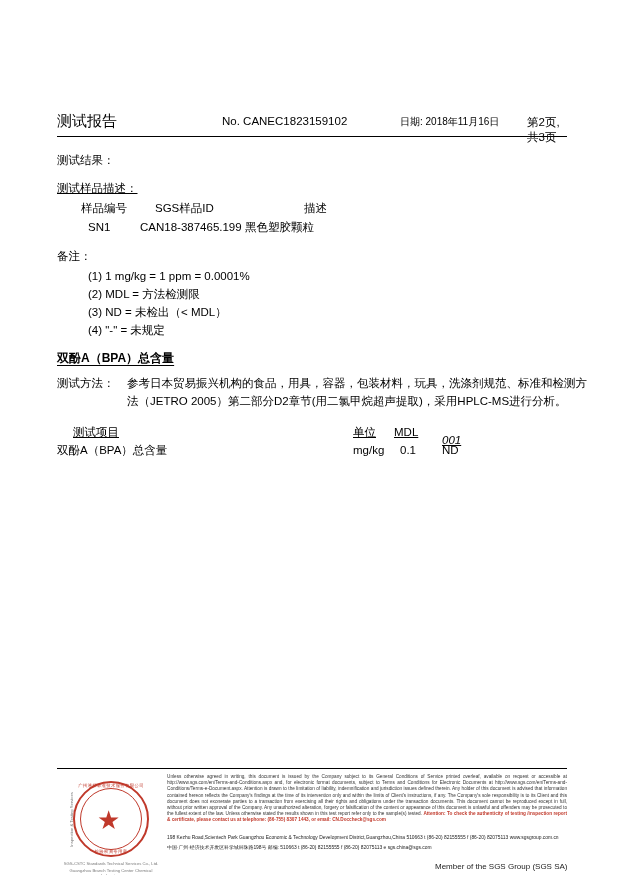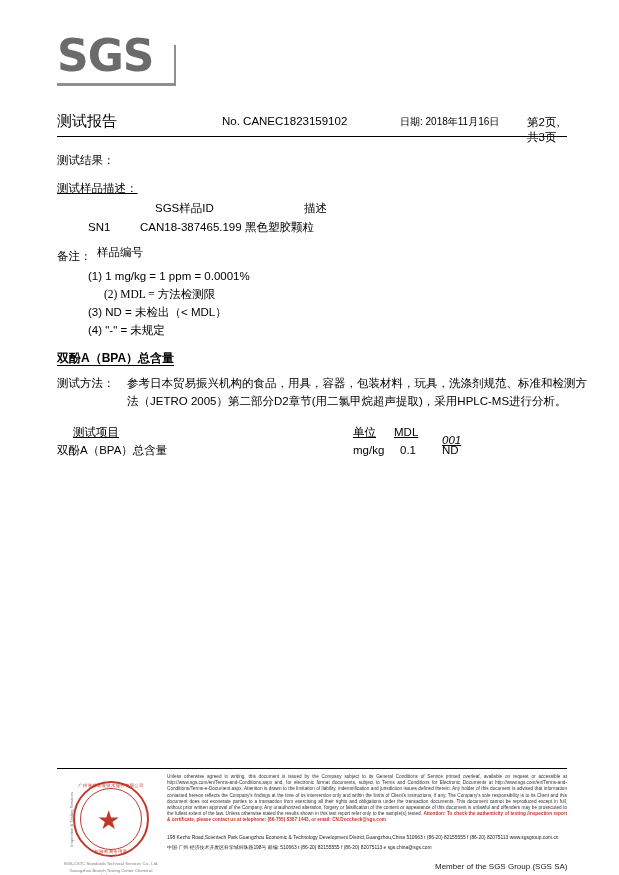--- a/index.html
+++ b/index.html
@@ -105,30 +105,30 @@
     font-size: 11.5px;
     white-space: nowrap;
     line-height: 16px;
     text-align: center;
   }
 
   .results-label { left: 57px; top: 152px; }
   .sample-desc { left: 57px; top: 180px; text-decoration: underline; }
 
   
-  .sample-hdr-1 { left: 97px; top: 200px; margin-top: 44px; }
+  .sample-hdr-1 { left: 81px; top: 200px; }
   .sample-hdr-2 { left: 155px; top: 200px; }
   .sample-hdr-3 { left: 256px; top: 200px; margin-left: 48px; }
   .sample-c1 { left: 88px; top: 219px; }
   .sample-c2 { left: 140px; top: 219px; }
   .sample-c3 { left: 245px; top: 219px; }
 
   .remarks-label { left: 57px; top: 248px; }
   .remark-1 { left: 88px; top: 268px; }
-  .remark-2 { left: 104px; top: 286px; font-family: Liberation Serif, serif; }
+  .remark-2 { left: 88px; top: 286px; }
   .remark-3 { left: 88px; top: 304px; }
   .remark-4 { left: 88px; top: 322px; }
 
   .section-title {
     left: 57px; top: 350px;
     font-weight: bold;
     font-size: 12px;
     text-decoration: underline;
     text-underline-offset: 3px;
   }
@@ -257,25 +257,20 @@
     top: 862px;
     font-size: 8px;
     color: #222;
   }
 </style>
 </head>
 <body>
 
 <div class="page">
 
-  <div class="logo-block">
-    <div class="logo-text">SGS</div>
-    <div class="logo-rule"></div>
-    <div class="logo-tick"></div>
-  </div>
 
   <div class="title-row">
     <div class="doc-title">测试报告</div>
     <div class="doc-no">No. CANEC1823159102</div>
     <div class="doc-date">日期: 2018年11月16日</div>
     <div class="doc-page">第2页,共3页</div>
   </div>
   <div class="title-underline"></div>
 
   <div class="t results-label">测试结果：</div>

